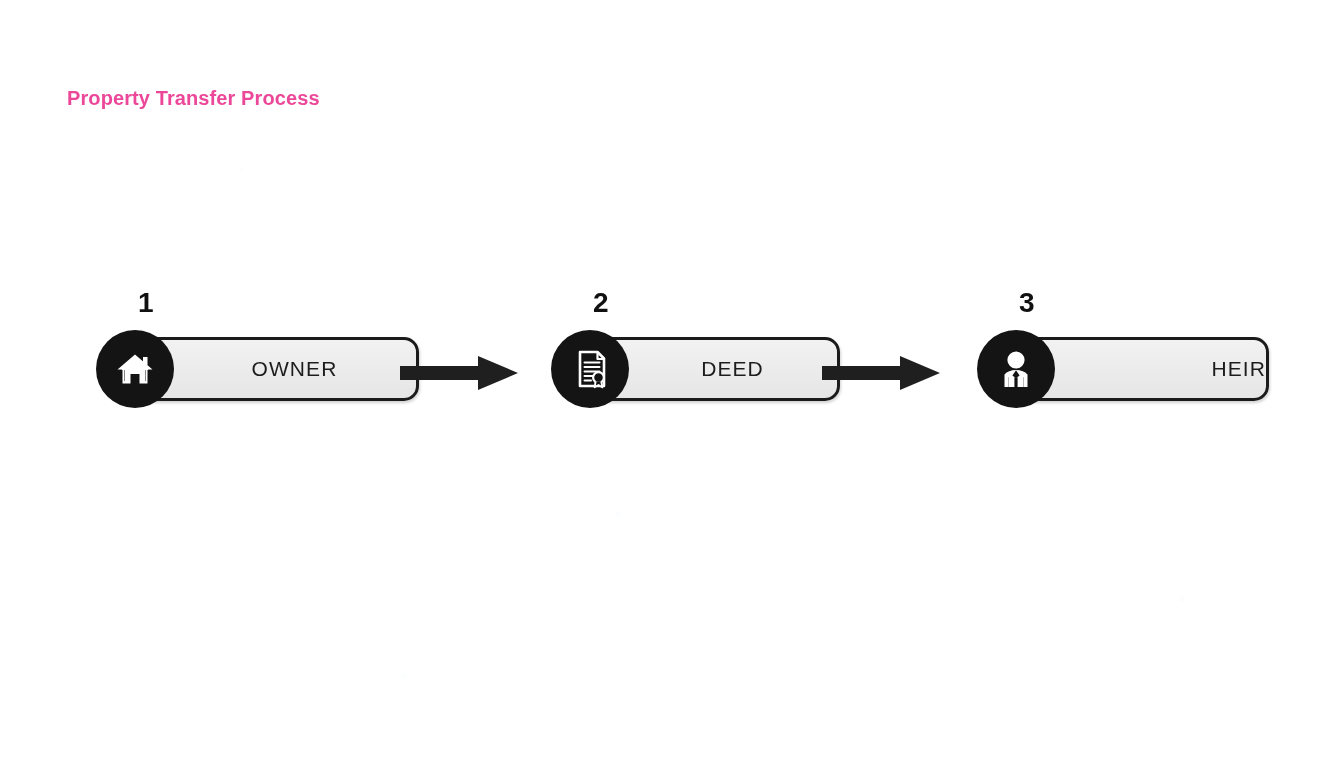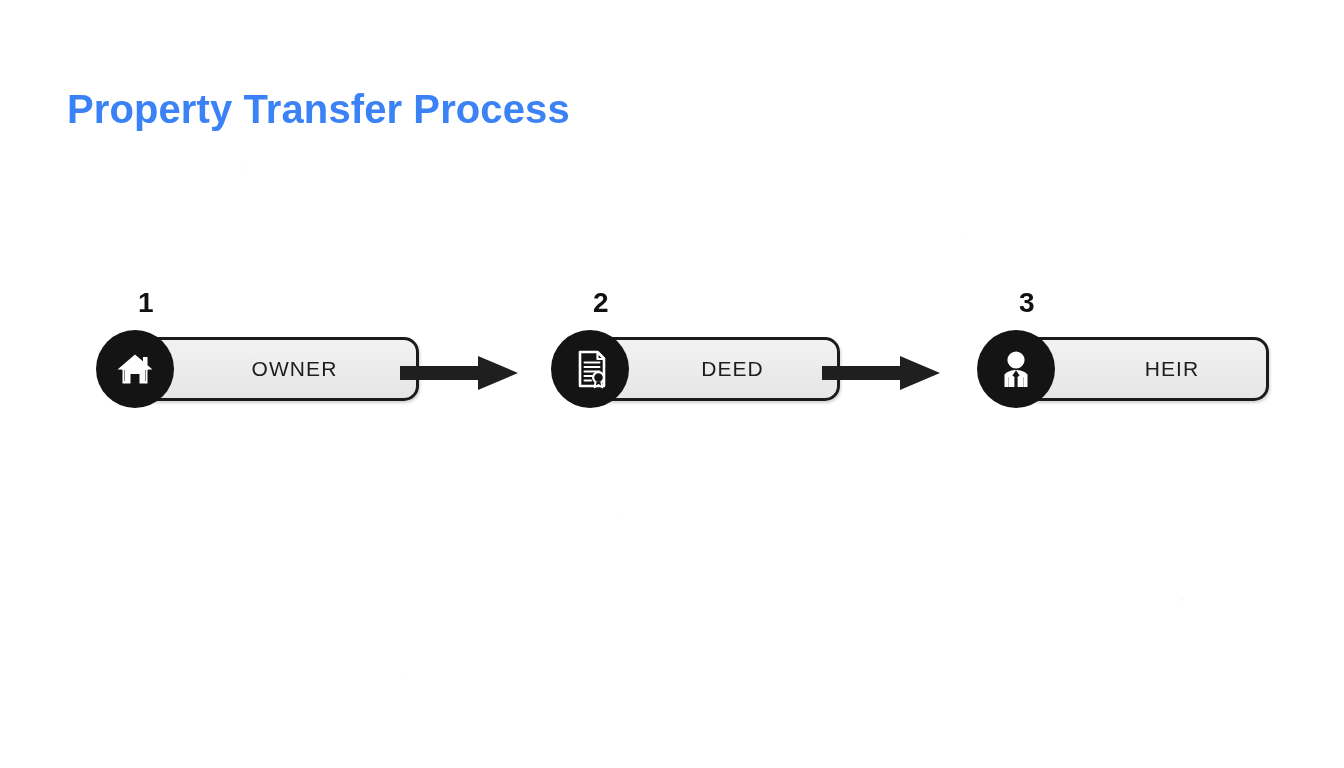--- a/index.html
+++ b/index.html
@@ -25,23 +25,23 @@
       radial-gradient(circle at 72% 31%, #fcfeff 0 2px, transparent 3px),
       radial-gradient(circle at 88% 78%, #fbfcfe 0 2px, transparent 3px),
       radial-gradient(circle at 30% 88%, #fcfdfd 0 2px, transparent 3px);
     pointer-events: none;
   }
 
   .page-title {
     position: absolute;
     left: 67px;
     top: 54px;
-    font-size: 40px;
+    font-size: 20px;
     font-weight: bold;
-    color: #3b82f6;
+    color: #ec4899;
     letter-spacing: 0.1px;
     white-space: nowrap;
     margin-top: 33px;
   }
 
   .flow {
     position: absolute;
     left: 0;
     top: 0;
     width: 1344px;
@@ -172,21 +172,21 @@
   <div class="arrow" style="left:822px;">
     <svg width="118" height="36" viewBox="0 0 118 36" aria-hidden="true">
       <path d="M0 11 L78 11 L78 1 L118 18 L78 35 L78 25 L0 25 Z" fill="#1f1f1f"></path>
     </svg>
   </div>
 
   <div class="step" style="left:977px; width:252px;">
     <div class="step-number">3</div>
 
     <div class="pill" style="width:252px;">
-      <div class="pill-label" style="width:188px;">HEIR</div>
+      <div class="pill-label" style="width:188px;text-align:right;">HEIR</div>
     </div>
 
     <div class="badge">
       <svg width="42" height="44" viewBox="0 0 42 44" aria-hidden="true">
         <circle cx="21" cy="13" r="8.6" fill="#ffffff"></circle>
         <path d="M21 23.5 L13.5 26 L13.5 40 L18 40 L18 29 L24 29 L24 40 L28.5 40 L28.5 26 Z" fill="#ffffff"></path>
         <path d="M9.5 27.5 C12 24.6 16 23 21 23 C26 23 30 24.6 32.5 27.5 L32.5 40 L28.6 40 L28.6 30.2 L26.2 30.2 L26.2 40 L15.8 40 L15.8 30.2 L13.4 30.2 L13.4 40 L9.5 40 Z" fill="#ffffff"></path>
         <path d="M21 23.2 L17.4 28.4 L21 31.2 L24.6 28.4 Z" fill="#141414"></path>
         <rect x="19.4" y="30.4" width="3.2" height="9.6" fill="#141414"></rect>
       </svg>

